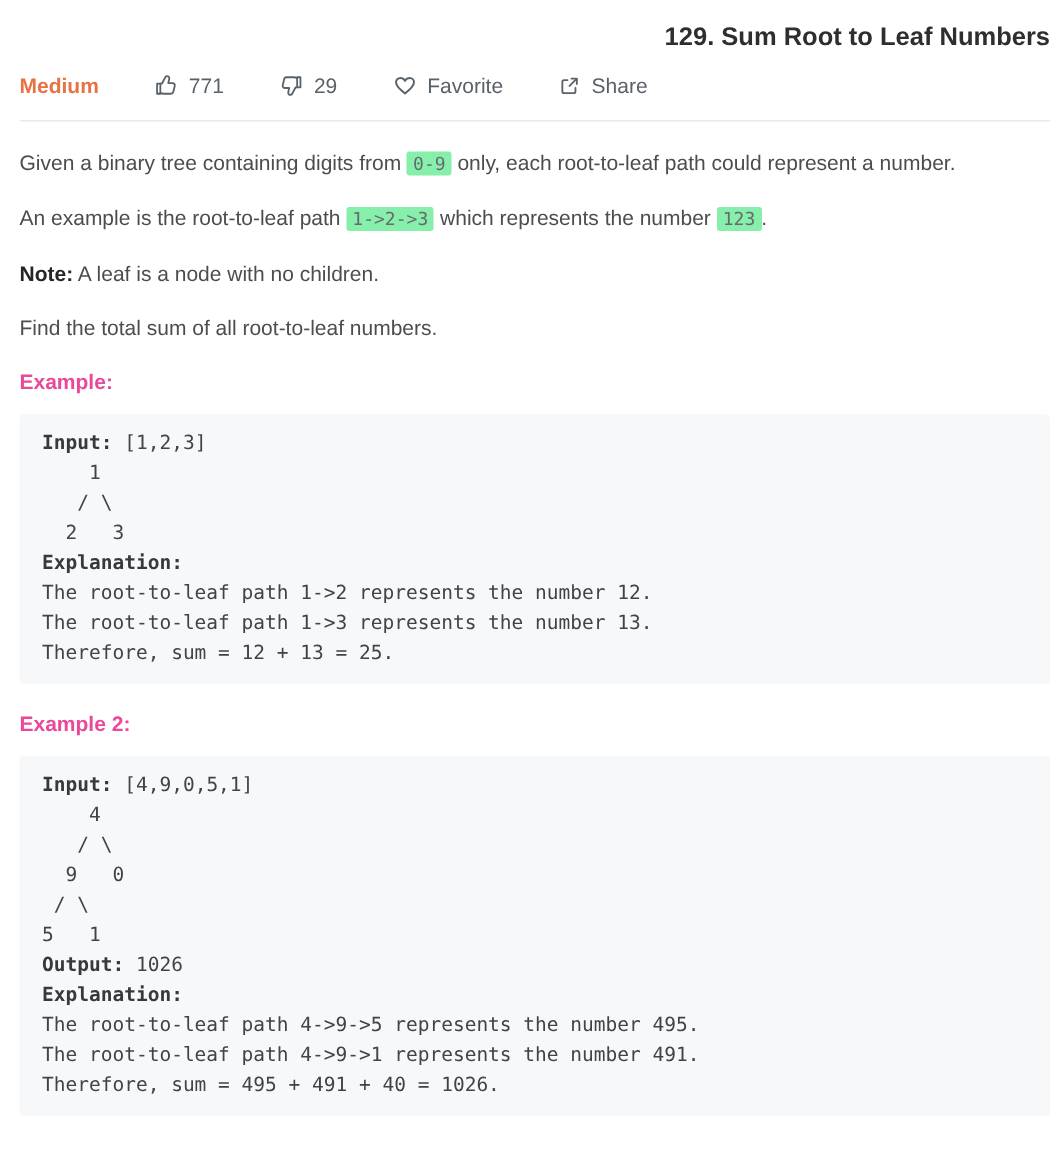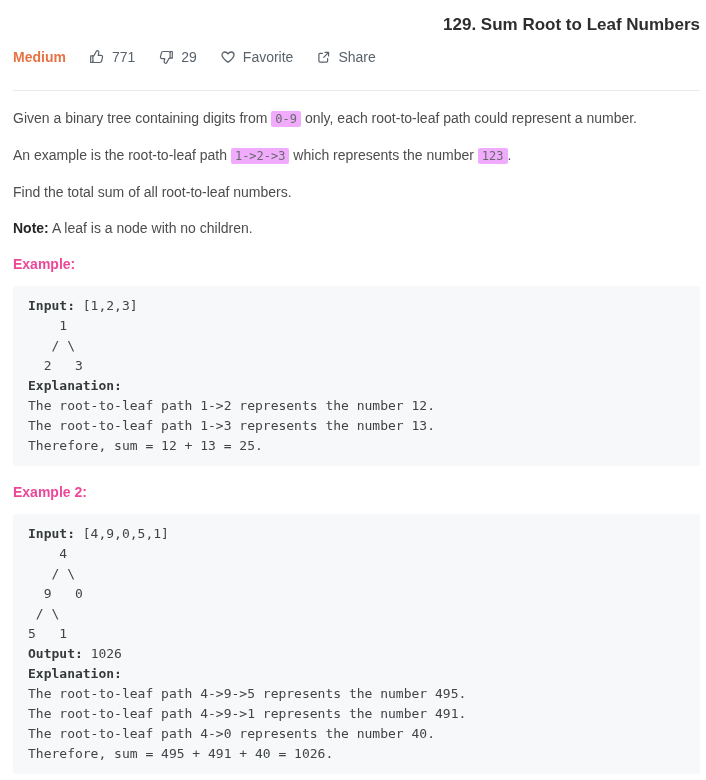--- a/index.html
+++ b/index.html
@@ -17,23 +17,23 @@
     font-weight: bold;
     color: #2e2e2e;
     margin: 2px 0 0 0;
     line-height: 22px;
     text-align: right;
   }
 
   .action-row {
     display: flex;
     align-items: center;
-    column-gap: 23px;
+    column-gap: 37px;
     margin-top: 13px;
-    padding-bottom: 25px;
+    padding-bottom: 15px;
     border-bottom: 1px solid #e9eaec;
     font-size: 14px;
   }
   .difficulty {
     color: var(--medium-color, #e87243);
     font-weight: bold;
     font-size: 14px;
   }
   .action {
     display: flex;
@@ -56,21 +56,21 @@
     line-height: 20px;
     margin: 16px 0;
     color: #4d4d4d;
   }
   .desc p.first { margin-top: 17px; }
   .desc strong { color: #262626; }
 
   code.inline {
     font-family: "DejaVu Sans Mono", monospace;
     font-size: 12px;
-    background: #f0abfc;
+    background: #86efac;
     color: #68696b;
     padding: 1px 4px;
     border-radius: 2px;
   }
 
   .example-heading {
     font-size: 14px;
     font-weight: bold;
     color: #ec4899;
     margin: 18px 0 14px 0;
@@ -143,23 +143,23 @@
         </span>
         <span>Share</span>
       </button>
   </div>
 
   <div class="desc">
     <p class="first"><span>Given a binary tree containing digits from </span><code class="inline">0-9</code><span> only, each root-to-leaf path could represent a number.</span></p>
 
     <p><span>An example is the root-to-leaf path </span><code class="inline">1-&gt;2-&gt;3</code><span> which represents the number </span><code class="inline">123</code><span>.</span></p>
 
+    <p><strong>Note:</strong><span> A leaf is a node with no children.</span></p>
+
     <p>Find the total sum of all root-to-leaf numbers.</p>
-
-    <p><strong>Note:</strong><span> A leaf is a node with no children.</span></p>
 
     <h3 class="example-heading">Example:</h3>
 
     <div class="code-block">
         <div class="cl"><strong>Input: </strong><span>[1,2,3]</span></div>
         <div class="cl">    1
    / \
   2   3</div>
         <div class="cl"><strong>Explanation:</strong></div>
         <div class="cl">The root-to-leaf path 1-&gt;2 represents the number 12.</div>
@@ -173,18 +173,17 @@
         <div class="cl"><strong>Input: </strong><span>[4,9,0,5,1]</span></div>
         <div class="cl">    4
    / \
   9   0
  / \
 5   1</div>
         <div class="cl"><strong>Output: </strong><span>1026</span></div>
         <div class="cl"><strong>Explanation:</strong></div>
         <div class="cl">The root-to-leaf path 4-&gt;9-&gt;5 represents the number 495.</div>
         <div class="cl">The root-to-leaf path 4-&gt;9-&gt;1 represents the number 491.</div>
-        <div class="cl">The root-to-leaf path 4-&gt;0 represents the number 40.</div>
         <div class="cl">Therefore, sum = 495 + 491 + 40 = 1026.</div>
       </div>
   </div>
 
 </div>
 
 </body></html>

